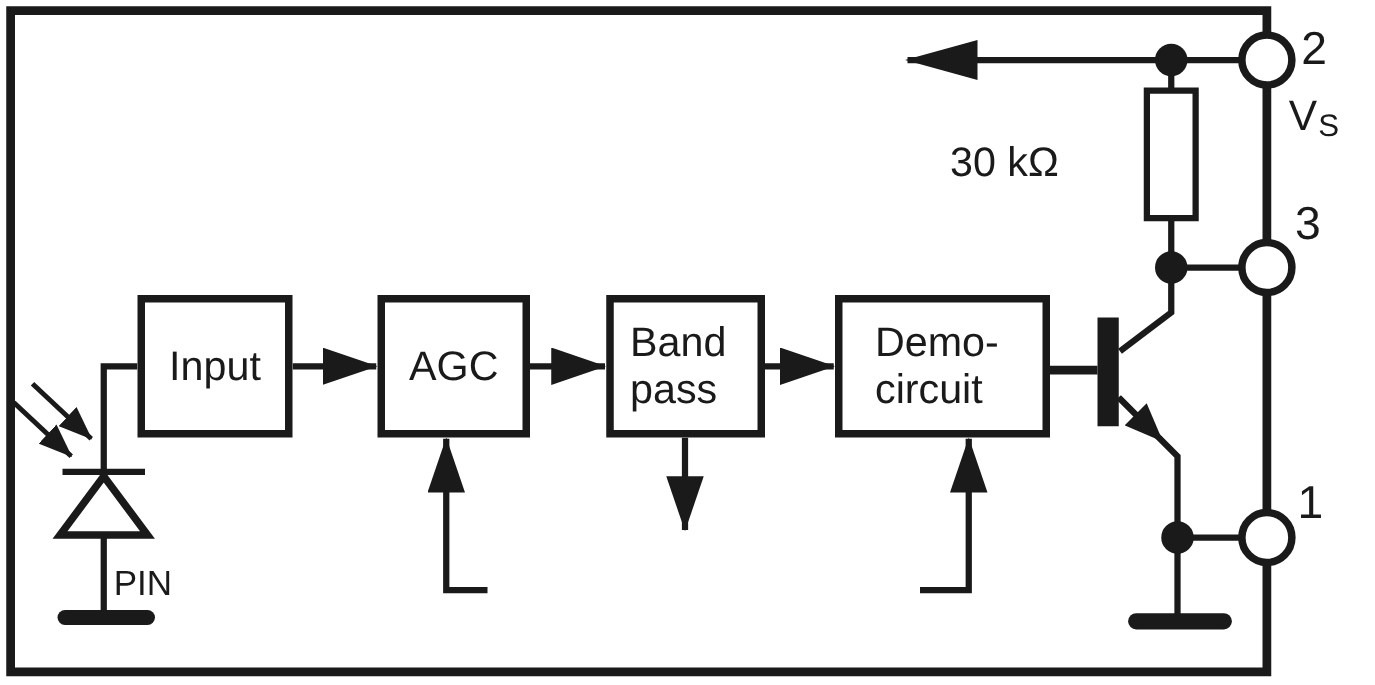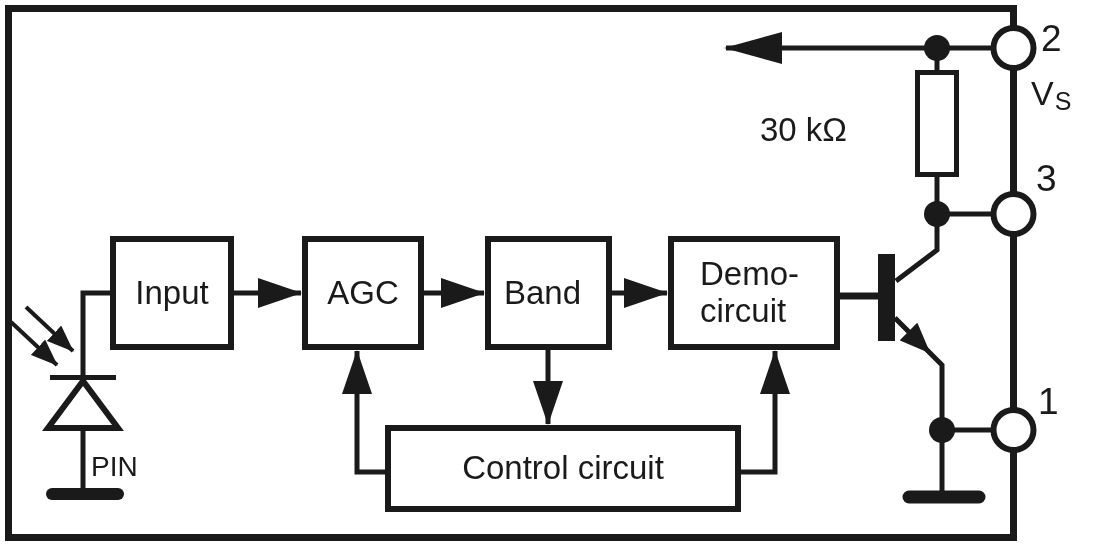--- a/index.html
+++ b/index.html
@@ -98,33 +98,31 @@
     <span>Input</span>
   </div>
 
   <div class="blk" style="left:302px; top:236px; width:122px; height:114px;">
     <span>AGC</span>
   </div>
 
   <div class="blk" style="left:485px; top:236px; width:127px; height:114px; justify-content:flex-start; padding-left:13px;">
     <div class="lines">
       <span>Band</span>
+      <span>pass</span>
     </div>
   </div>
 
   <div class="blk" style="left:668px; top:236px; width:172px; height:114px; justify-content:flex-start; padding-left:26px;">
     <div class="lines">
       <span>Demo-</span>
       <span>circuit</span>
     </div>
   </div>
 
-  <div class="blk" style="left:385px; top:425px; width:356px; height:87px;">
-    <span>Control circuit</span>
-  </div>
 
   <div class="lbl" style="left:760px; top:111px; width:140px; text-align:left; font-size:33px;">30 kΩ</div>
 
   <div class="lbl" style="left:91px; top:451px; font-size:28px;">PIN</div>
 
   <div class="lbl pin-num" style="left:1041px; top:18px;">2</div>
   <div class="lbl pin-name" style="left:1031px; top:74px;">
     <span>V</span>
       <span class="sub">S</span>
   </div>

